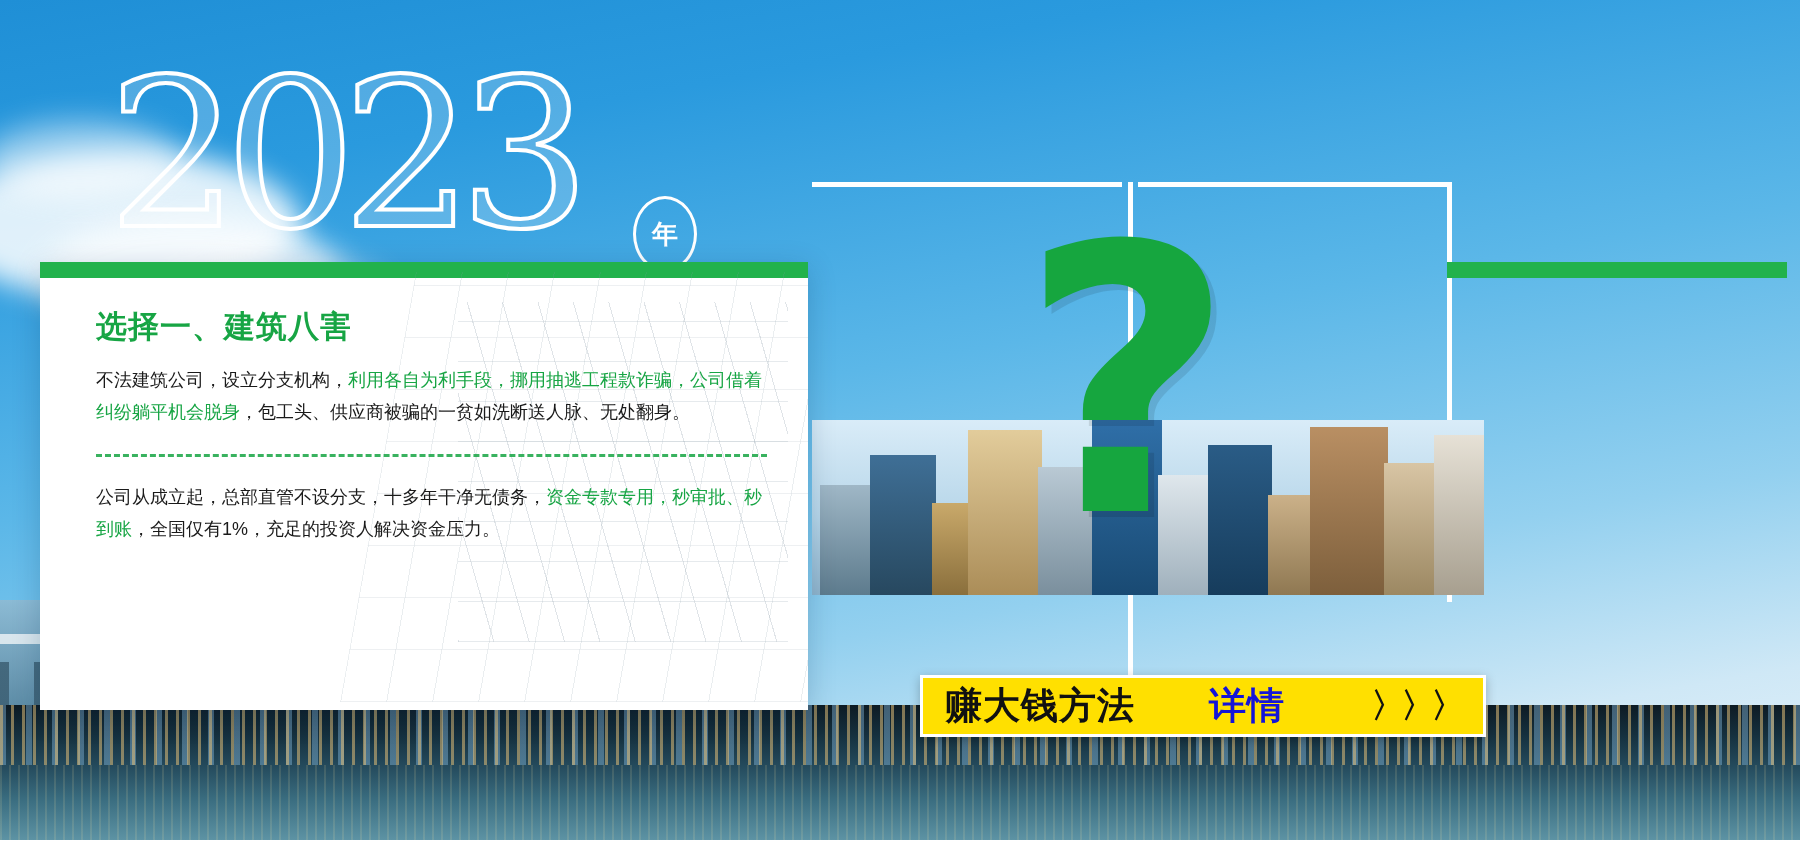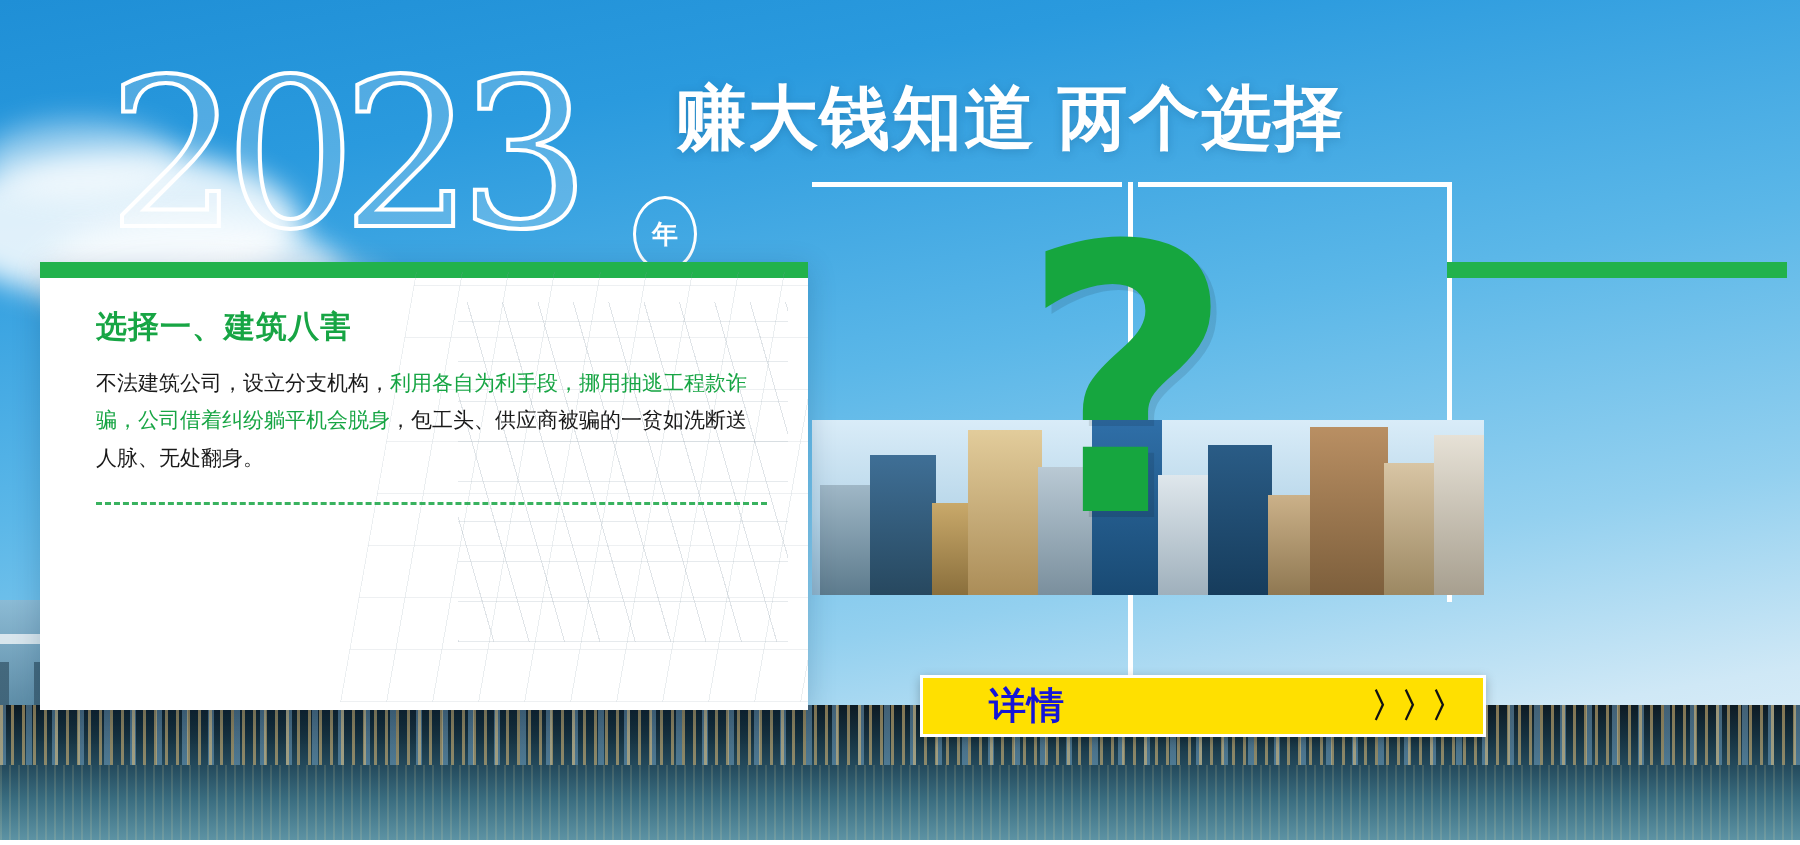--- a/index.html
+++ b/index.html
@@ -138,21 +138,21 @@
   }
   .card-bp2{
     position:absolute;right:20px;top:40px;width:330px;height:340px;opacity:.45;
     background:
       repeating-linear-gradient(74deg,rgba(120,140,155,.50) 0 1px,rgba(0,0,0,0) 1px 34px),
       repeating-linear-gradient(0deg,rgba(120,140,155,.40) 0 1px,rgba(0,0,0,0) 1px 40px);
   }
   .card-inner{position:relative;padding:44px 41px 0 56px;}
 
   .sec-title{color:#17a544;font-size:31px;font-weight:700;letter-spacing:1px;margin:0 0 16px 0;}
-  .sec-body{font-size:21px;line-height:1.78;color:#1a1a1a;margin:0;text-align:left;}
+  .sec-body{font-size:18px;line-height:1.78;color:#1a1a1a;margin:0;text-align:left;}
   .g{color:#17a544;}
   .k{color:#1a1a1a;}
 
   .divider{
     margin:26px 0 24px 0;height:0;border:0;border-top:3px dashed #17a544;opacity:.85;
   }
   .sec2{margin-top:26px;}
 
   
   .green-flag{position:absolute;left:1447px;top:262px;width:340px;height:16px;background:#22b24c;}
@@ -167,21 +167,20 @@
   <div class="cloud c3"></div>
   <div class="cloud c4"></div>
 
   <div class="cityband"></div>
   <div class="bridge"></div>
 
   <div class="year-fill">2023</div>
   <div class="year">2023</div>
   <div class="year-badge">年</div>
 
-  <div class="headline">赚大钱知道 两个选择</div>
   <div class="hrule hrule-l"></div>
   <div class="hrule hrule-r"></div>
   <div class="vrule"></div>
   <div class="vrule2"></div>
   <div class="green-flag"></div>
 
   <div class="ghost ghost-2">CHOICES</div>
 
   <div class="photo">
     <div class="sky"></div>
@@ -195,35 +194,39 @@
     <div class="tw" style="left:396px;bottom:0;width:64px;height:150px;background:linear-gradient(180deg,#2a5c86,#163c5c);"></div>
     <div class="tw" style="left:456px;bottom:0;width:46px;height:100px;background:linear-gradient(180deg,#cbb189,#8f7852);"></div>
     <div class="tw" style="left:498px;bottom:0;width:78px;height:168px;background:linear-gradient(180deg,#b98f63,#7d5f3c);"></div>
     <div class="tw" style="left:572px;bottom:0;width:54px;height:132px;background:linear-gradient(180deg,#d8c5a4,#9c8862);"></div>
     <div class="tw" style="left:622px;bottom:0;width:58px;height:160px;background:linear-gradient(180deg,#e6e1d6,#a79f8f);"></div>
   </div>
 
   <div class="qmark">?</div>
 
   <div class="cta">
+    <span class="cta-main">赚大钱方法</span>
     <span class="cta-more">详情</span>
     <span class="cta-arrows">〉〉〉</span>
   </div>
 
   <div class="card">
     <div class="card-top"></div>
     <div class="card-bp"></div>
     <div class="card-bp2"></div>
 
     <div class="card-inner">
 
       <h2 class="sec-title">选择一、建筑八害</h2>
       <p class="sec-body">
         <span class="k">不法建筑公司，设立分支机构，</span><span class="g">利用各自为利手段，挪用抽逃工程款诈骗，公司借着纠纷躺平机会脱身</span><span class="k">，包工头、供应商被骗的一贫如洗断送人脉、无处翻身。</span>
       </p>
 
       <hr class="divider">
 
+      <p class="sec-body">
+        <span class="k">公司从成立起，总部直管不设分支，十多年干净无债务，</span><span class="g">资金专款专用，秒审批、秒到账</span><span class="k">，全国仅有1%，充足的投资人解决资金压力。</span>
+      </p>
 
     </div>
   </div>
 
 </div>
 
 </body></html>

